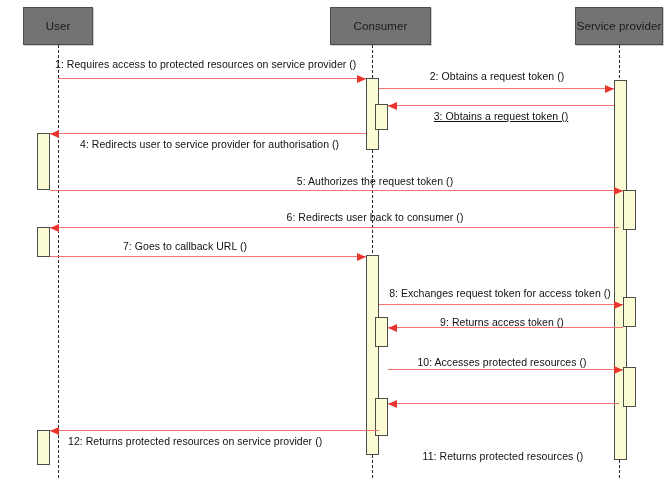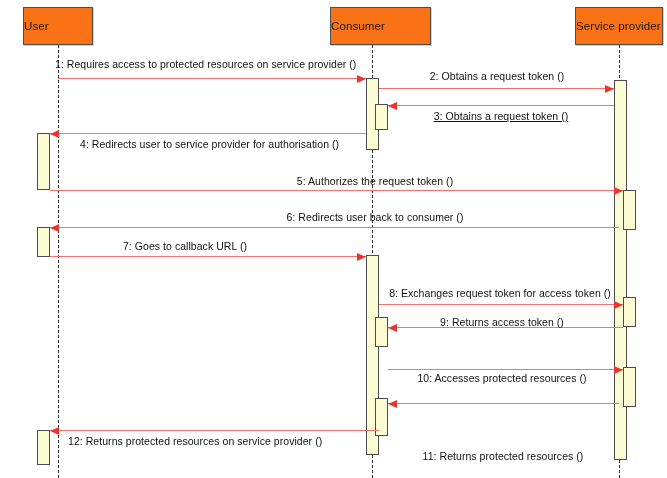--- a/index.html
+++ b/index.html
@@ -12,26 +12,26 @@
   }
   #diagram {
     position: relative;
     width: 667px;
     height: 478px;
     background: #ffffff;
     overflow: hidden;
   }
   .participant {
     position: absolute;
-    background: #f97316;
+    background: #737373;
     border: 1.5px solid #4d4d4d;
     box-sizing: border-box;
     display: flex;
     align-items: center;
-    justify-content: flex-start;
+    justify-content: center;
     font-size: 11.5px;
     color: #1a1a1a;
     letter-spacing: 0.1px;
     box-shadow: 1px 1px 0 rgba(120,120,120,0.35);
   }
   .lifeline {
     position: absolute;
     width: 0;
     border-left: 1.4px dashed #262626;
   }
@@ -116,21 +116,21 @@
       <div class="arrow-head right" style="top: 252.5px; left: 357px;"></div>
       <div class="msg-label center" style="left: 185px; top: 240px;">7: Goes to callback URL ()</div>
       <div class="msg-line" style="left: 379px; top: 304px; width: 244px;"></div>
       <div class="arrow-head right" style="top: 300.5px; left: 614px;"></div>
       <div class="msg-label center" style="left: 500px; top: 287px;">8: Exchanges request token for access token ()</div>
       <div class="msg-line" style="left: 388px; top: 327px; width: 235px;"></div>
       <div class="arrow-head left" style="top: 323.5px; left: 388px;"></div>
       <div class="msg-label center" style="left: 502px; top: 316px;">9: Returns access token ()</div>
       <div class="msg-line" style="left: 388px; top: 369px; width: 235px;"></div>
       <div class="arrow-head right" style="top: 365.5px; left: 614px;"></div>
-      <div class="msg-label center" style="left: 502px; top: 356px; margin-top: 16px;">10: Accesses protected resources ()</div>
+      <div class="msg-label center" style="left: 502px; top: 356px;">10: Accesses protected resources ()</div>
       <div class="msg-line" style="left: 388px; top: 403px; width: 231px;"></div>
       <div class="arrow-head left" style="top: 399.5px; left: 388px;"></div>
       <div class="msg-label center" style="left: 503px; top: 410px; margin-top: 40px;">11: Returns protected resources ()</div>
       <div class="msg-line" style="left: 50px; top: 430px; width: 329px;"></div>
       <div class="arrow-head left" style="top: 426.5px; left: 50px;"></div>
       <div class="msg-label" style="left: 68px; top: 435px;">12: Returns protected resources on service provider ()</div>
     </div>
   <div id="participants-layer">
       <div class="participant" style="left: 23px; top: 7px; width: 70px; height: 38px;">
         <span>User</span>

